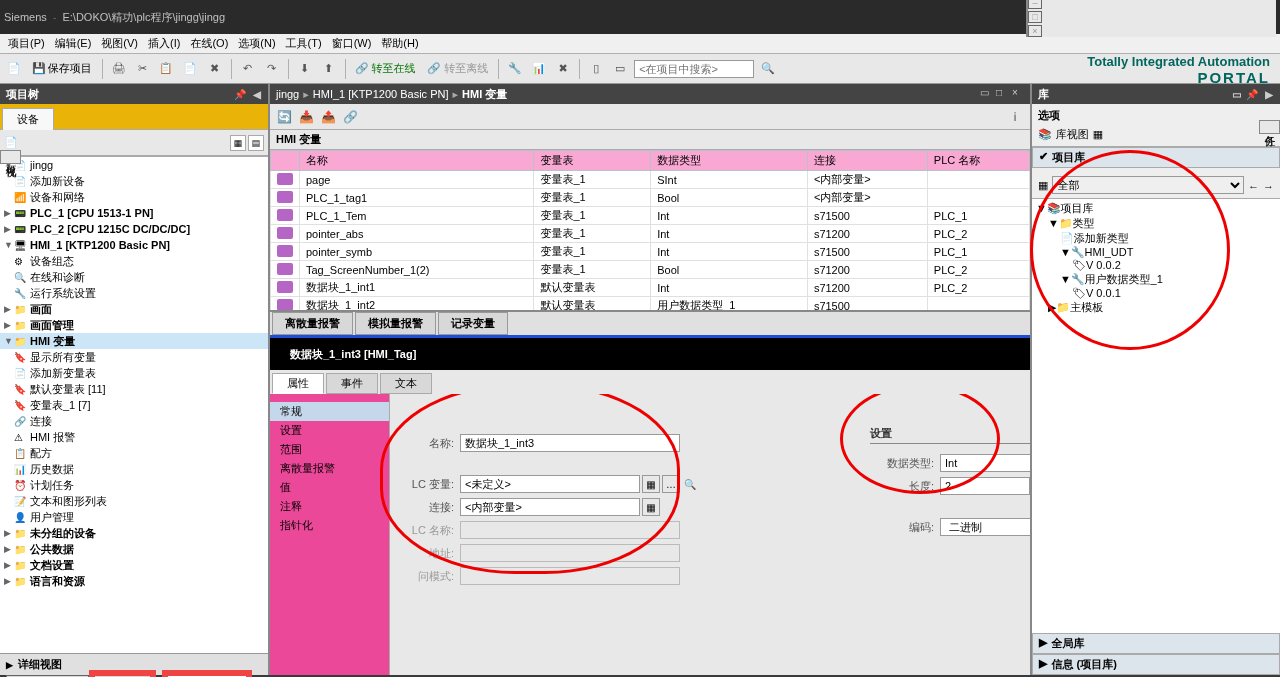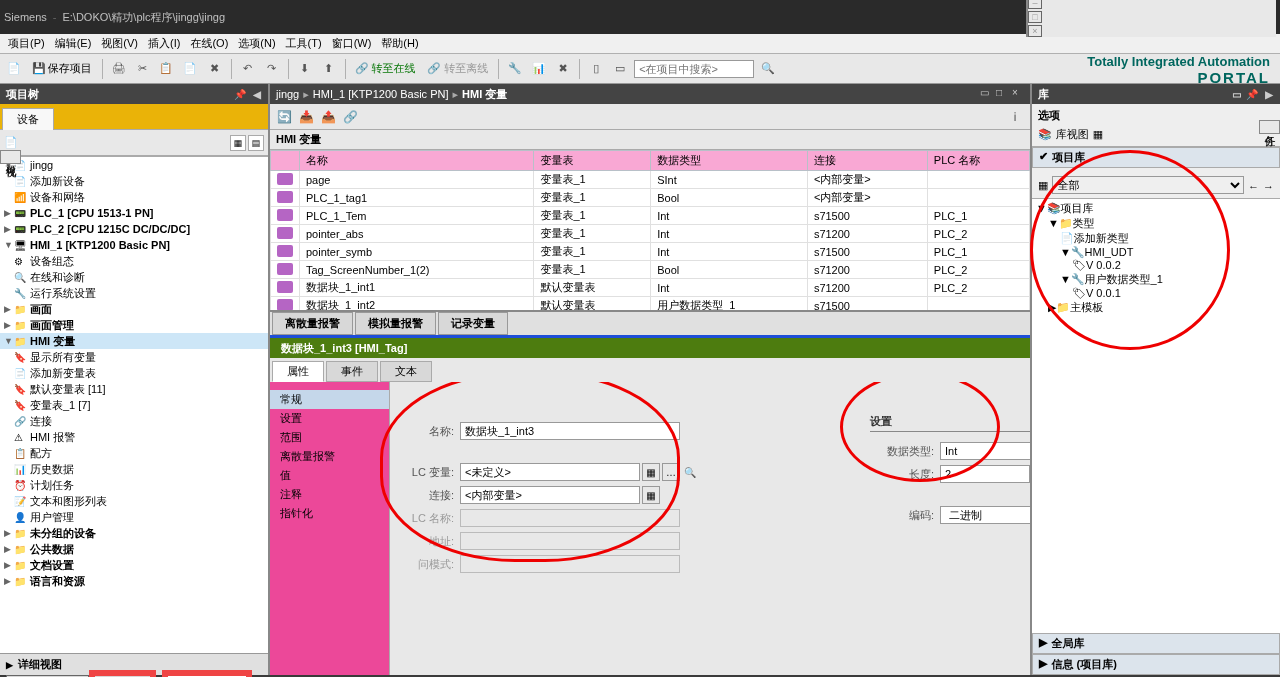--- a/index.html
+++ b/index.html
@@ -48,21 +48,21 @@
   .ctoolbar { background:#e8e8e8; height:26px; border-bottom:1px solid #aaa; display:flex; align-items:center; padding:0 6px; gap:4px;}
   .ctoolbar span { width:18px; height:18px; display:flex; align-items:center; justify-content:center; font-size:12px; color:#555;}
   .sect-title { background:#e8e8e8; padding:2px 6px; font-weight:bold; border-bottom:1px solid #aaa;}
   .grid { background:#fff; overflow:auto; height:162px; border-bottom:2px solid #888;}
   .grid table { border-collapse:collapse; width:100%;}
   .grid th { background:#f9a8d4; border:1px solid #b8c0c8; text-align:left; padding:2px 6px; font-weight:normal; position:sticky; top:0;}
   .grid td { border:1px solid #e0e0e0; padding:1px 6px; height:17px;}
   .tagico { display:inline-block; width:16px; height:12px; background:#b565c4; border-radius:2px;}
   .tabs2 { background:#e0e0e0; height:26px; display:flex; align-items:flex-end; border-bottom:3px solid #1d4ed8;}
   .tabs2 .t { border:1px solid #999; background:#d8d8d8; padding:3px 12px; margin-left:2px; font-weight:bold;}
-  .props-hdr { background:#4d7c0f; color:#fff; height:20px; display:flex; align-items:center; padding:0 11px; position:relative;}
+  .props-hdr { background:#000000; color:#fff; height:32px; display:flex; align-items:center; padding:0 20px; position:relative;}
   .props-hdr .r { position:absolute; right:4px; display:flex; gap:2px; align-items:center;}
   .props-hdr .r .btn { background:#d8d8d8; color:#333; border:1px solid #888; padding:1px 6px; font-size:10px;}
   .tabs3 { background:#e8e8e8; height:24px; display:flex; align-items:flex-end;}
   .tabs3 .t { border:1px solid #aaa; background:#d8d8d8; padding:2px 14px; margin-left:2px;}
   .tabs3 .t.active { background:#fff; border-bottom:1px solid #fff;}
   .props-body { flex:1; display:flex; background:#e8e8e8; overflow:hidden; position:relative;}
   .props-nav { width:120px; background:#ec4899; border-right:1px solid #aaa; padding:8px 0;}
   .props-nav .pi { padding:2px 10px; cursor:pointer;}
   .props-nav .pi.sel { background:#c5d7ea;}
   .props-main { flex:1; position:relative; padding:10px;}

